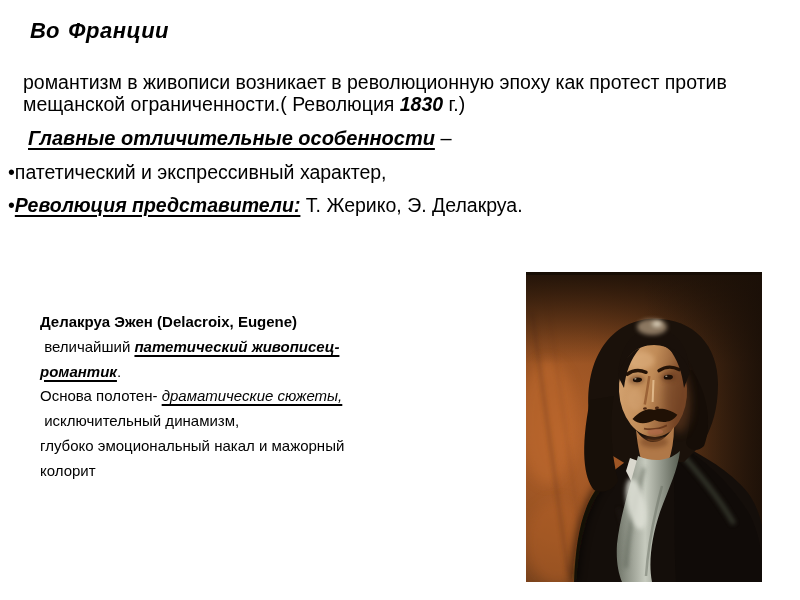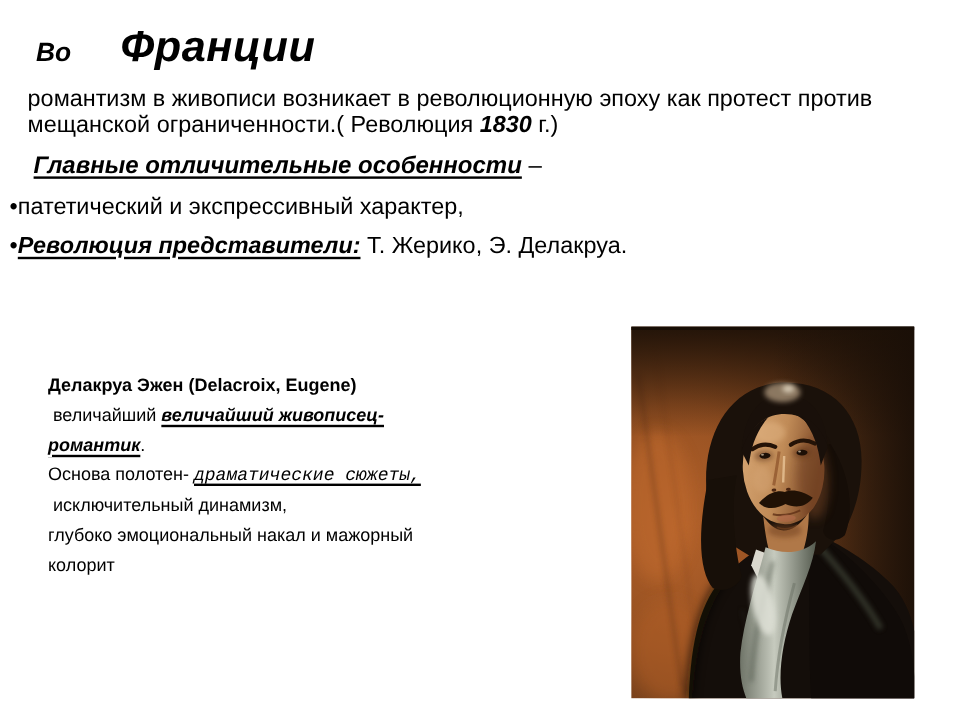--- a/index.html
+++ b/index.html
@@ -11,35 +11,35 @@
     font-family: "Liberation Sans", sans-serif;
     color: #000000;
     overflow: hidden;
   }
   .abs { position: absolute; }
   .pre { white-space: pre-wrap; }
 
   
   .title { left: 30px; top: 18px; display: flex; align-items: baseline; gap: 9px; }
   .title .t-prefix { font-size: 22px; font-weight: bold; font-style: italic; }
-  .title .t-main   { font-size: 36px; font-weight: bold; font-style: italic; letter-spacing: 0.5px; margin-left: 32px; }
+  .title .t-main   { font-size: 22px; font-weight: bold; font-style: italic; letter-spacing: 0.5px; }
 
   
   .intro { left: 23px; top: 71px; font-size: 19.5px; line-height: 22px; width: 760px; }
   .bi { font-weight: bold; font-style: italic; }
 
   
   .features { left: 28px; top: 127px; font-size: 20px; line-height: 23px; }
   .emph-bi-u {
     font-weight: bold; font-style: italic;
     text-decoration: underline; text-decoration-thickness: 2px; text-underline-offset: 3px; margin-top: 32px;
   }
   .emph-i-u {
     font-style: italic;
-    text-decoration: underline; text-decoration-thickness: 1.5px; text-underline-offset: 3px; font-family: Liberation Mono, monospace;
+    text-decoration: underline; text-decoration-thickness: 1.5px; text-underline-offset: 3px;
   }
 
   
   .bullets { left: 8px; top: 161px; font-size: 19.5px; line-height: 22px; }
   .bullet-line { margin-bottom: 11px; }
   .bullet-marker { font-size: 19.5px; }
 
   
   .bio { left: 40px; top: 310px; font-size: 15px; line-height: 24.8px; width: 440px; }
 
@@ -68,21 +68,21 @@
   <div class="bullet-line">
     <span class="bullet-marker">•</span><span class="pre">патетический и экспрессивный характер,</span>
   </div>
   <div class="bullet-line">
     <span class="bullet-marker">•</span><span class="emph-bi-u">Революция представители:</span><span class="pre"> Т. Жерико, Э. Делакруа.</span>
   </div>
 </div>
 
 <div class="abs bio">
   <div><b class="pre">Делакруа Эжен (Delacroix, Eugene)</b></div>
-  <div><span class="pre"> величайший </span><span class="emph-bi-u">величайший живописец-</span></div>
+  <div><span class="pre"> величайший </span><span class="emph-bi-u">патетический живописец-</span></div>
   <div><span class="emph-bi-u">романтик</span><span class="pre">.</span></div>
   <div><span class="pre">Основа полотен- </span><span class="emph-i-u">драматические сюжеты,</span></div>
   <div class="pre"> исключительный динамизм,</div>
   <div class="pre">глубоко эмоциональный накал и мажорный</div>
   <div class="pre">колорит</div>
 </div>
 
 <figure class="abs portrait">
   <svg viewBox="0 0 236 310" xmlns="http://www.w3.org/2000/svg">
     <defs>

